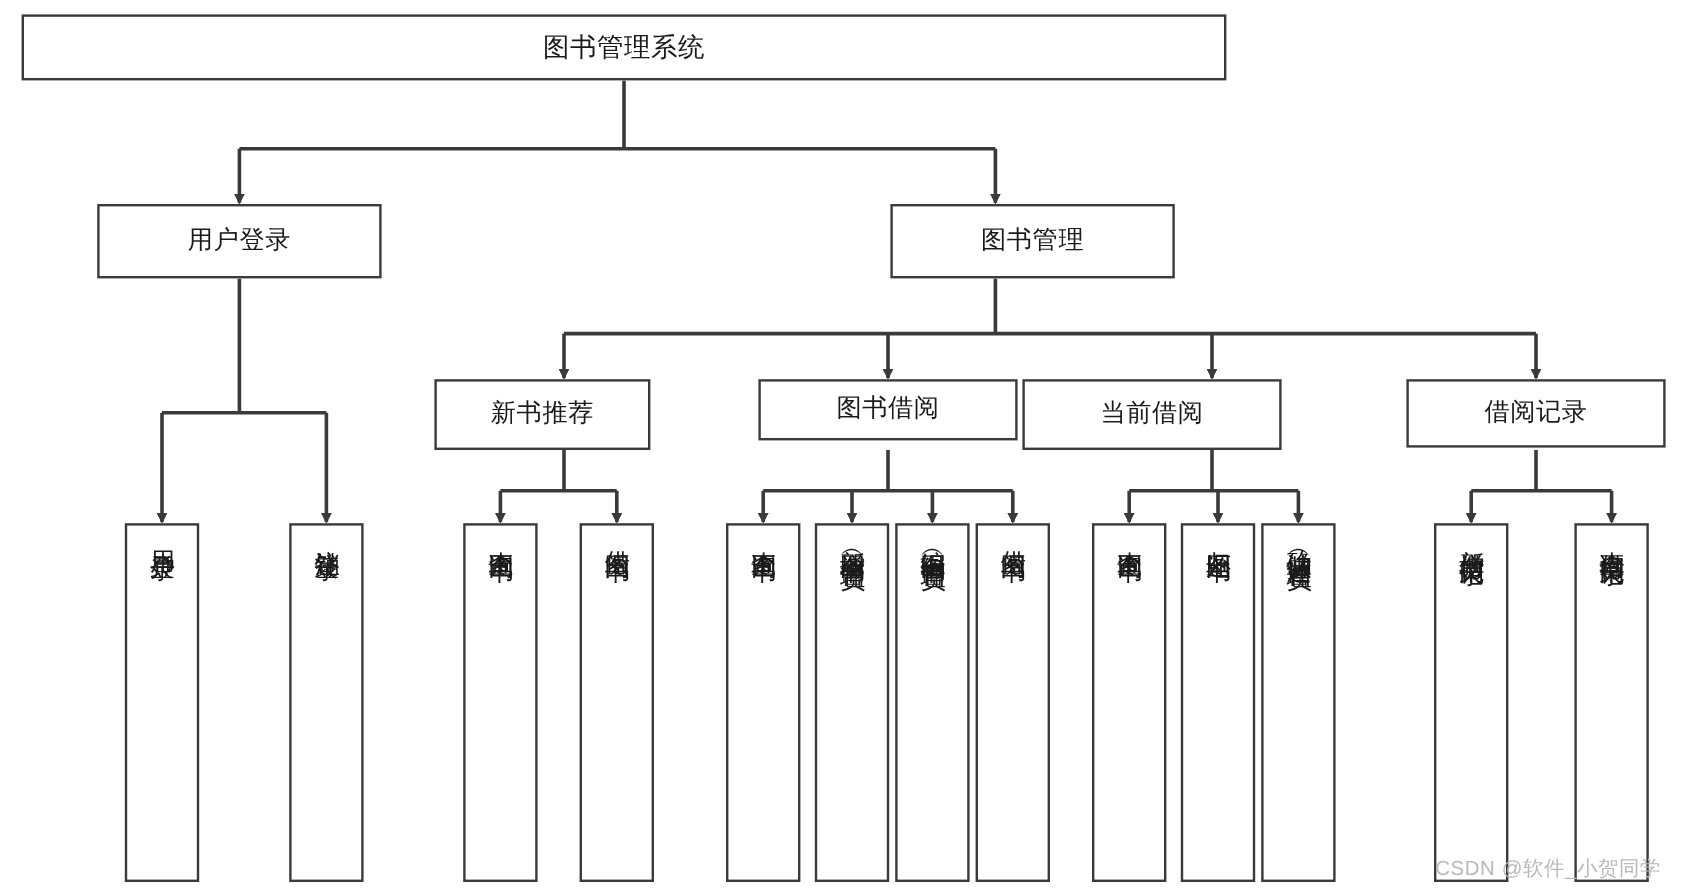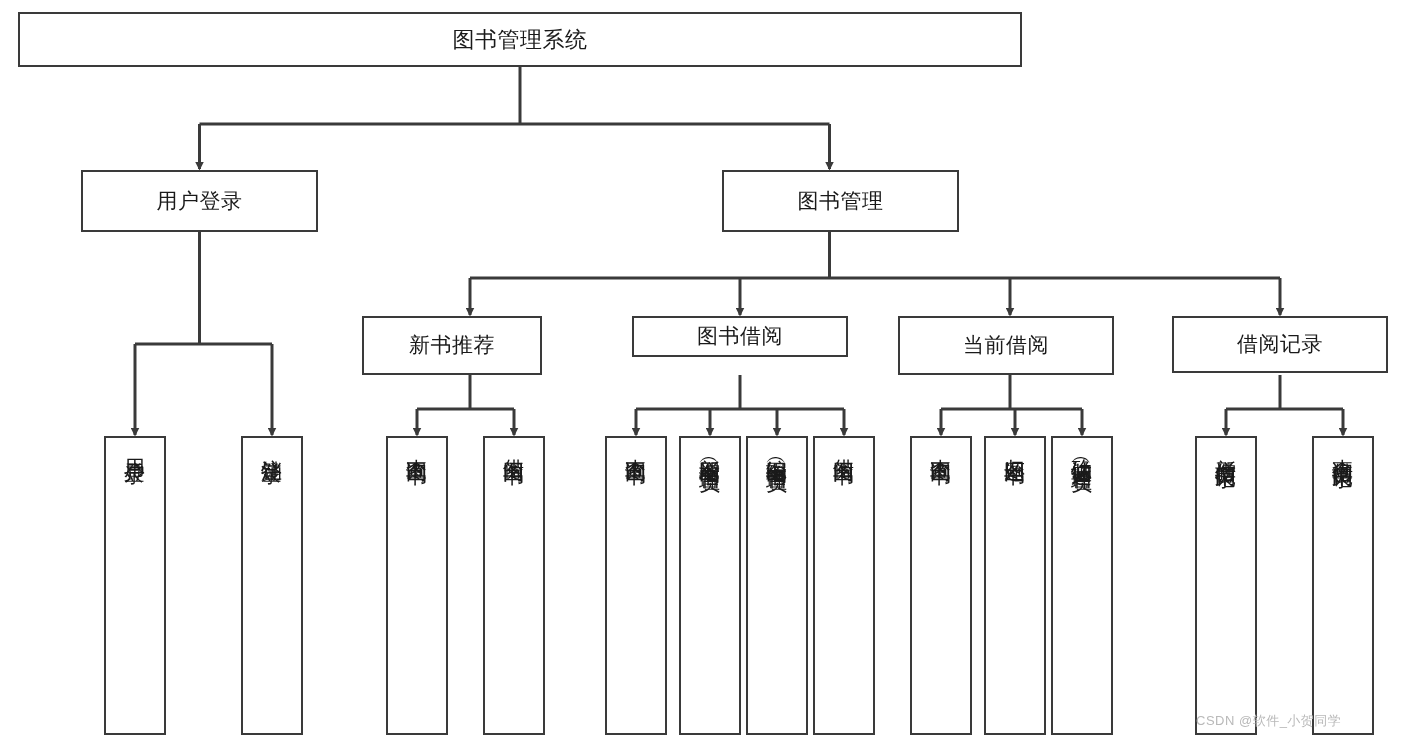--- a/index.html
+++ b/index.html
@@ -59,21 +59,21 @@
     writing-mode: vertical-rl;
     text-orientation: upright;
     font-size: 21px;
     line-height: 1.0;
     letter-spacing: 2px;
     white-space: pre-wrap;
     max-height: 100%;
   }
   .watermark {
     position: absolute;
-    font-size: 13px;
+    font-size: 17px;
     color: #b9b9b9;
     white-space: nowrap;
     letter-spacing: 0.5px;
   }
 </style>
 </head>
 <body>
 
 <div id="diagram-root">
 
@@ -120,30 +120,30 @@
       </g>
   </svg>
 
   <div id="node-layer">
       <div class="node horiz root" style="left: 18px; top: 12px; width: 1004px; height: 55px; border-color: rgb(58, 58, 58); background: rgb(255, 255, 255);">
         <span class="node-label">图书管理系统</span>
       </div>
       <div class="node horiz" style="left: 81px; top: 170px; width: 237px; height: 62px; border-color: rgb(58, 58, 58); background: rgb(255, 255, 255);">
         <span class="node-label">用户登录</span>
       </div>
-      <div class="node horiz" style="left: 722px; top: 170px; width: 237px; height: 62px; border-color: rgb(58, 58, 58); background: rgb(255, 255, 255);">
+      <div class="node horiz" style="left: 742px; top: 170px; width: 237px; height: 62px; border-color: rgb(58, 58, 58); background: rgb(255, 255, 255);">
         <span class="node-label">图书管理</span>
       </div>
       <div class="node horiz" style="left: 362px; top: 316px; width: 180px; height: 59px; border-color: rgb(58, 58, 58); background: rgb(255, 255, 255);">
         <span class="node-label">新书推荐</span>
       </div>
-      <div class="node horiz" style="left: 632px; top: 316px; width: 216px; height: 41px; border-color: rgb(58, 58, 58); background: rgb(255, 255, 255);">
+      <div class="node horiz" style="left: 632px; top: 316px; width: 216px; height: 51px; border-color: rgb(58, 58, 58); background: rgb(255, 255, 255);">
         <span class="node-label">图书借阅</span>
       </div>
-      <div class="node horiz" style="left: 898px; top: 316px; width: 216px; height: 59px; border-color: rgb(58, 58, 58); background: rgb(255, 255, 255);">
+      <div class="node horiz" style="left: 852px; top: 316px; width: 216px; height: 59px; border-color: rgb(58, 58, 58); background: rgb(255, 255, 255);">
         <span class="node-label">当前借阅</span>
       </div>
       <div class="node horiz" style="left: 1172px; top: 316px; width: 216px; height: 57px; border-color: rgb(58, 58, 58); background: rgb(255, 255, 255);">
         <span class="node-label">借阅记录</span>
       </div>
       <div class="node vert" style="left: 104px; top: 436px; width: 62px; height: 299px; border-color: rgb(58, 58, 58); background: rgb(255, 255, 255);">
         <span class="node-label">用户登录</span>
       </div>
       <div class="node vert" style="left: 241px; top: 436px; width: 62px; height: 299px; border-color: rgb(58, 58, 58); background: rgb(255, 255, 255);">
         <span class="node-label">注销登录</span>

